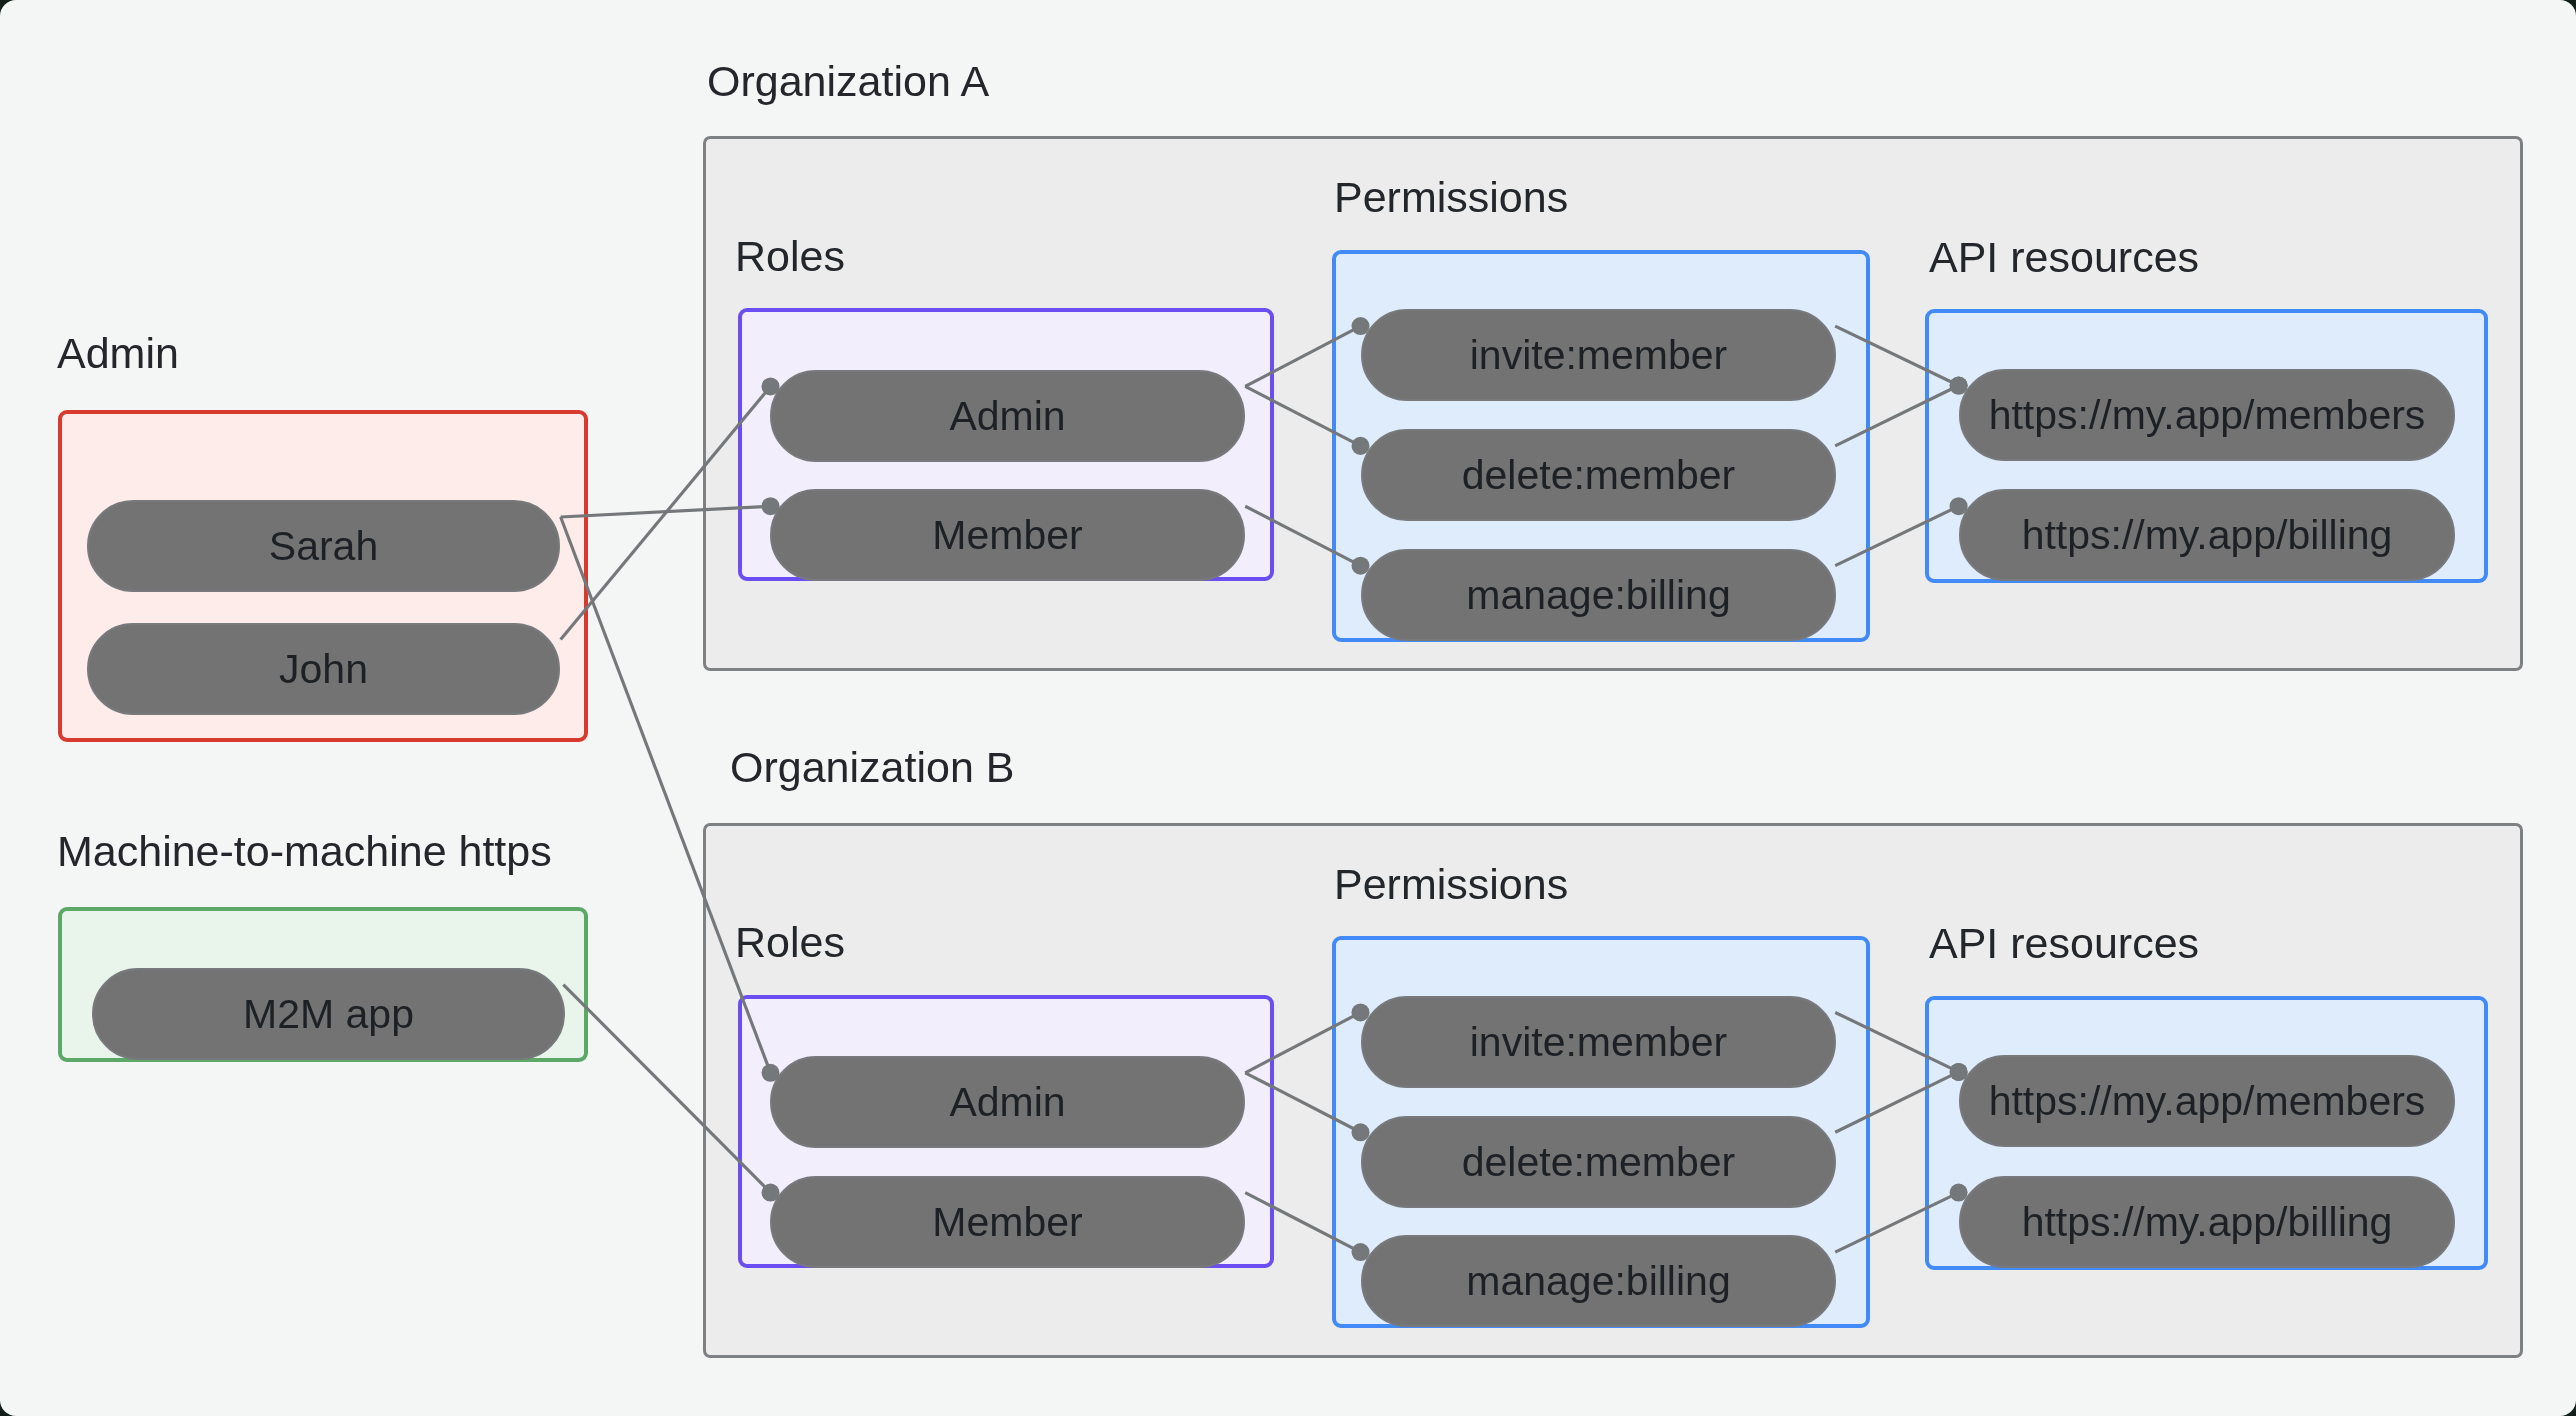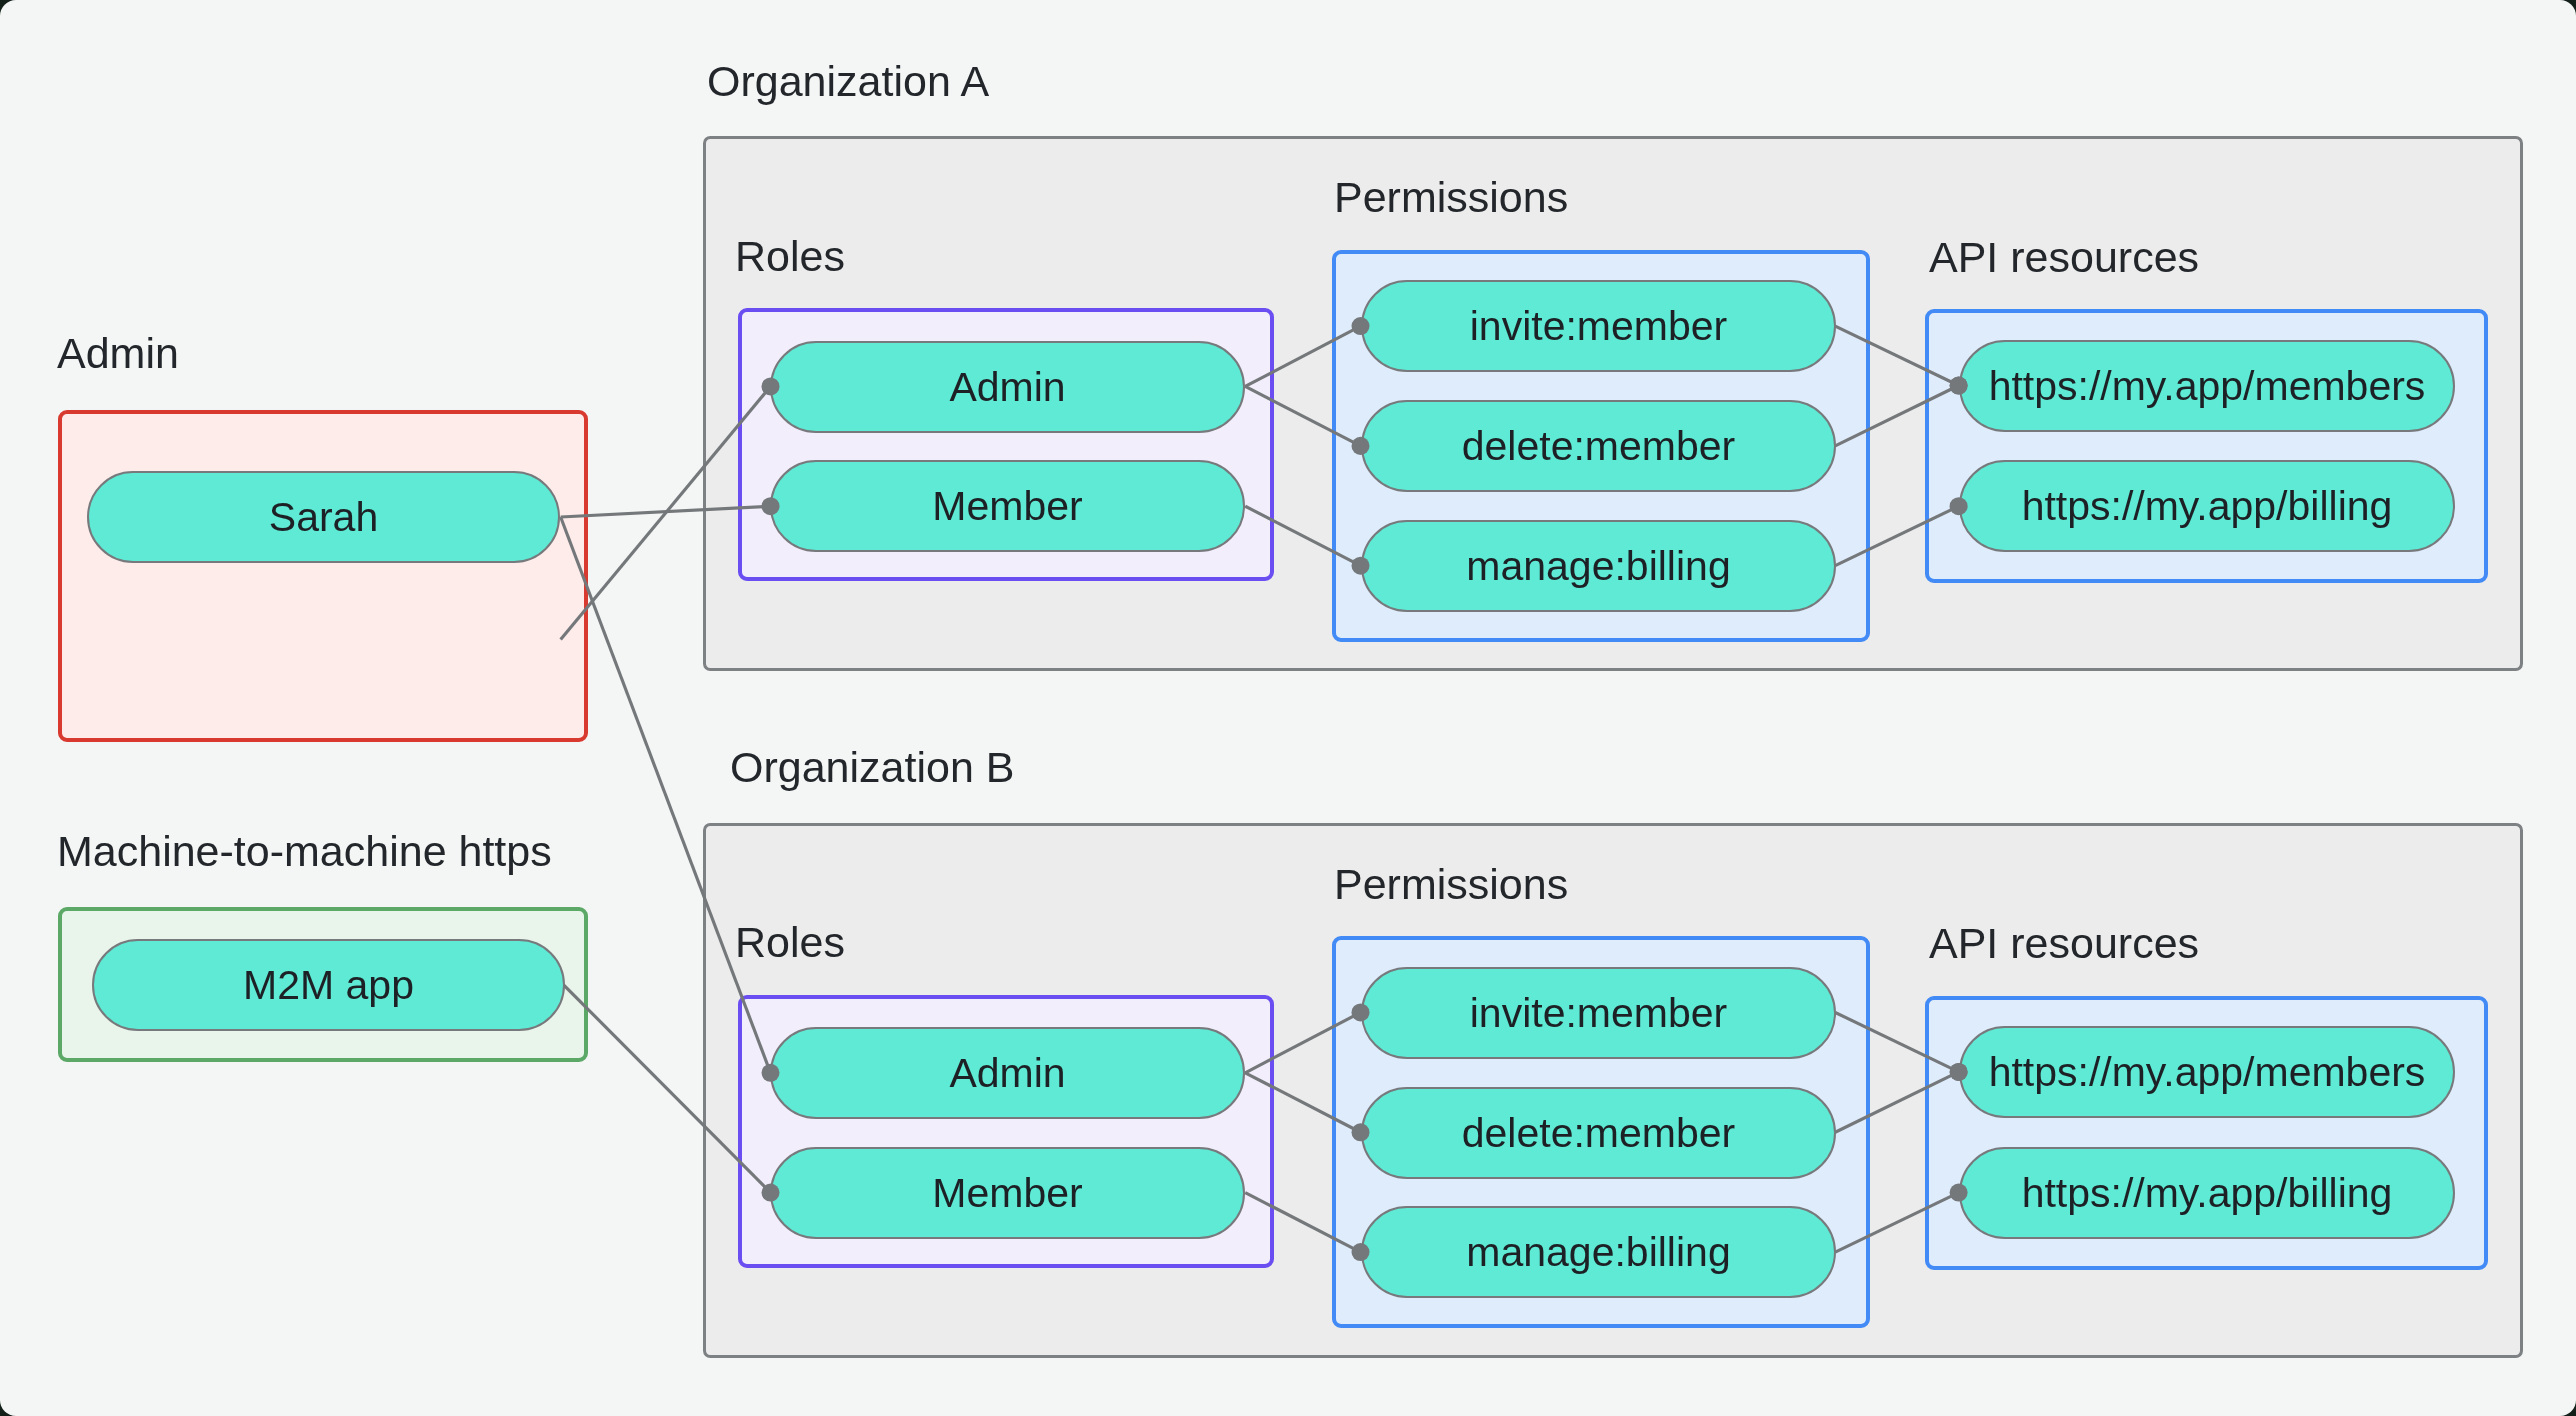--- a/index.html
+++ b/index.html
@@ -41,29 +41,30 @@
     line-height: 51px;
     font-weight: 500;
     color: #23272b;
     white-space: nowrap;
   }
   .pill {
     position: absolute;
     z-index: 4;
     box-sizing: border-box;
     height: 92px;
-    background: #5eead4;
+    background: #737373;
     border: 2.7px solid #77797c;
     border-radius: 54px;
     display: flex;
     align-items: center;
     justify-content: center;
     font-size: 41px;
     color: #1d2125;
     white-space: nowrap;
+    margin-top: 29px;
   }
   #edges { position: absolute; left: 0; top: 0; z-index: 3; pointer-events: none; }
   #dots  { position: absolute; left: 0; top: 0; z-index: 5; pointer-events: none; }
 </style>
 </head>
 <body>
 
 <div class="canvas">
 
   <div class="gbox redbox" style="left:58px; top:410px; width:530px; height:332px"></div>
@@ -105,20 +106,21 @@
       <line x1="2037" y1="628" x2="2174" y2="562" stroke="#75787a" stroke-width="3.5"></line>
       <line x1="1382" y1="1191" x2="1510" y2="1124" stroke="#75787a" stroke-width="3.5"></line>
       <line x1="1382" y1="1191" x2="1510" y2="1257" stroke="#75787a" stroke-width="3.5"></line>
       <line x1="1382" y1="1324" x2="1510" y2="1390" stroke="#75787a" stroke-width="3.5"></line>
       <line x1="2037" y1="1124" x2="2174" y2="1190" stroke="#75787a" stroke-width="3.5"></line>
       <line x1="2037" y1="1257" x2="2174" y2="1190" stroke="#75787a" stroke-width="3.5"></line>
       <line x1="2037" y1="1390" x2="2174" y2="1324" stroke="#75787a" stroke-width="3.5"></line>
     </svg>
 
   <div class="pill" style="left:87px; top:471px; width:473px">Sarah</div>
+  <div class="pill" style="left:87px; top:594px; width:473px">John</div>
   <div class="pill" style="left:92px; top:939px; width:473px">M2M app</div>
 
   <div class="pill" style="left:770px; top:341px; width:475px">Admin</div>
   <div class="pill" style="left:770px; top:460px; width:475px">Member</div>
   <div class="pill" style="left:1361px; top:280px; width:475px">invite:member</div>
   <div class="pill" style="left:1361px; top:400px; width:475px">delete:member</div>
   <div class="pill" style="left:1361px; top:520px; width:475px">manage:billing</div>
   <div class="pill" style="left:1959px; top:340px; width:496px">https://my.app/members</div>
   <div class="pill" style="left:1959px; top:460px; width:496px">https://my.app/billing</div>
 

